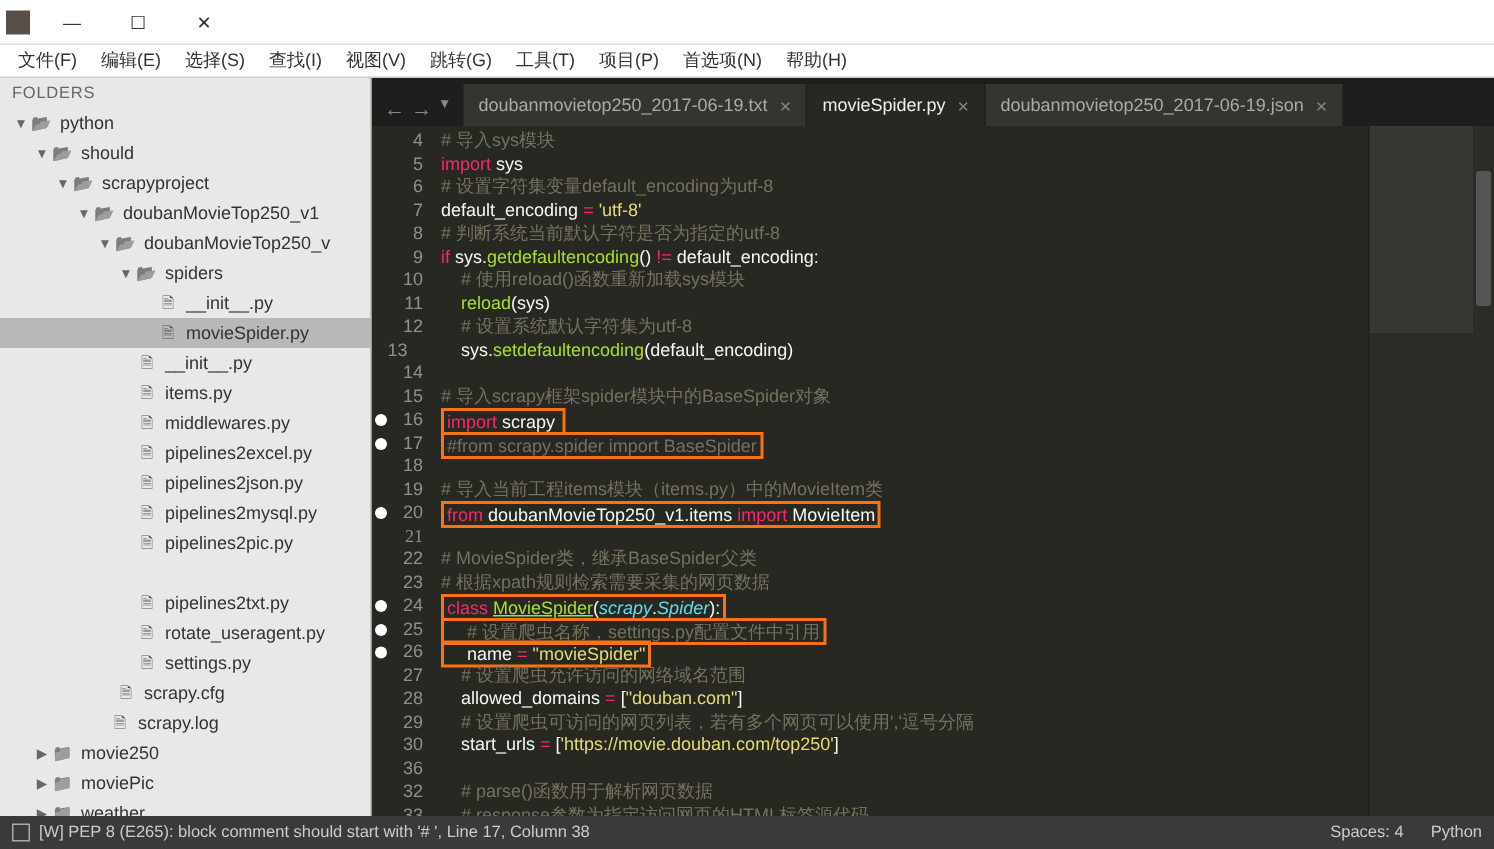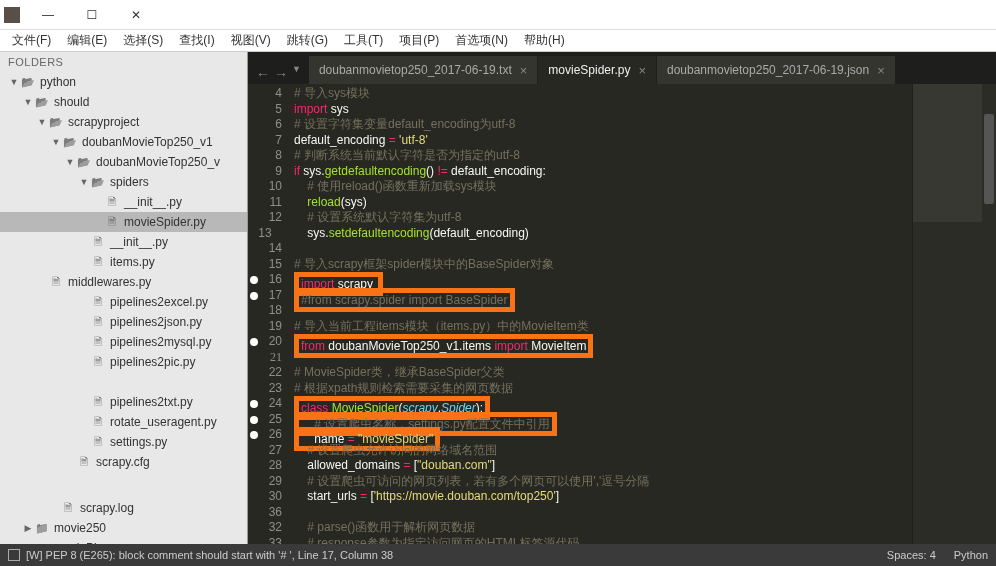--- a/index.html
+++ b/index.html
@@ -41,21 +41,21 @@
 .gutter .mark { position: absolute; left: 2px; width: 8px; height: 8px; background: #fff; border-radius: 50%; }
 .code { flex: 1; font-family: Consolas, "Courier New", monospace; font-size: 12px; line-height: 15.5px; color: #f8f8f2; padding: 2px 0 2px 4px; overflow: hidden; white-space: pre; }
 .code .line { height: 15.5px; }
 .c-comment { color: #75715e; }
 .c-key { color: #f92672; }
 .c-str { color: #e6db74; }
 .c-func { color: #a6e22e; }
 .c-class { color: #a6e22e; text-decoration: underline; }
 .c-type { color: #66d9ef; font-style: italic; }
 .c-op { color: #f92672; }
-.box { border: 5px solid #f97316; padding: 0 2px; display: inline-block; line-height: 14px; }
+.box { border: 2px solid #f97316; padding: 0 2px; display: inline-block; line-height: 14px; }
 .minimap { width: 70px; background: #2b2c26; border-left: 1px solid #1e1f1c; }
 .mm-viewport { background: rgba(255,255,255,0.06); width: 100%; height: 30%; }
 .scrollbar { width: 14px; background: #2b2c26; position: relative; }
 .scrollthumb { position: absolute; top: 30px; width: 10px; left: 2px; height: 90px; background: #555; border-radius: 2px; }
 
 .statusbar { height: 22px; background: #3a3a3a; color: #ccc; display: flex; align-items: center; font-size: 11px; padding: 0 8px; }
 .statusbar .sb-left { flex: 1; display: flex; align-items: center; gap: 6px; }
 .statusbar .sb-right { display: flex; gap: 18px; }
 .sb-icon { display:inline-block; width:12px; height:12px; border:1px solid #aaa; }
 </style>
@@ -131,21 +131,21 @@
         <div class="tree-item" style="padding-left: 78px;">
           <span class="twisty"></span>
           <span class="ticon file-icon"></span>
           <span>__init__.py</span>
         </div>
         <div class="tree-item" style="padding-left: 78px;">
           <span class="twisty"></span>
           <span class="ticon file-icon"></span>
           <span>items.py</span>
         </div>
-        <div class="tree-item" style="padding-left: 36px;">
+        <div class="tree-item" style="padding-left: 78px;">
           <span class="twisty"></span>
           <span class="ticon file-icon"></span>
           <span>middlewares.py</span>
         </div>
         <div class="tree-item" style="padding-left: 78px;">
           <span class="twisty"></span>
           <span class="ticon file-icon"></span>
           <span>pipelines2excel.py</span>
         </div>
         <div class="tree-item" style="padding-left: 78px;">
@@ -176,21 +176,21 @@
         <div class="tree-item" style="padding-left: 78px;">
           <span class="twisty"></span>
           <span class="ticon file-icon"></span>
           <span>settings.py</span>
         </div>
         <div class="tree-item" style="padding-left: 64px;">
           <span class="twisty"></span>
           <span class="ticon file-icon"></span>
           <span>scrapy.cfg</span>
         </div>
-        <div class="tree-item" style="padding-left: 48px; margin-top: 26px;">
+        <div class="tree-item" style="padding-left: 60px;">
           <span class="twisty"></span>
           <span class="ticon file-icon"></span>
           <span>scrapy.log</span>
         </div>
         <div class="tree-item" style="padding-left: 22px;">
           <span class="twisty">▶</span>
           <span class="ticon folder-icon"></span>
           <span>movie250</span>
         </div>
         <div class="tree-item" style="padding-left: 22px;">

